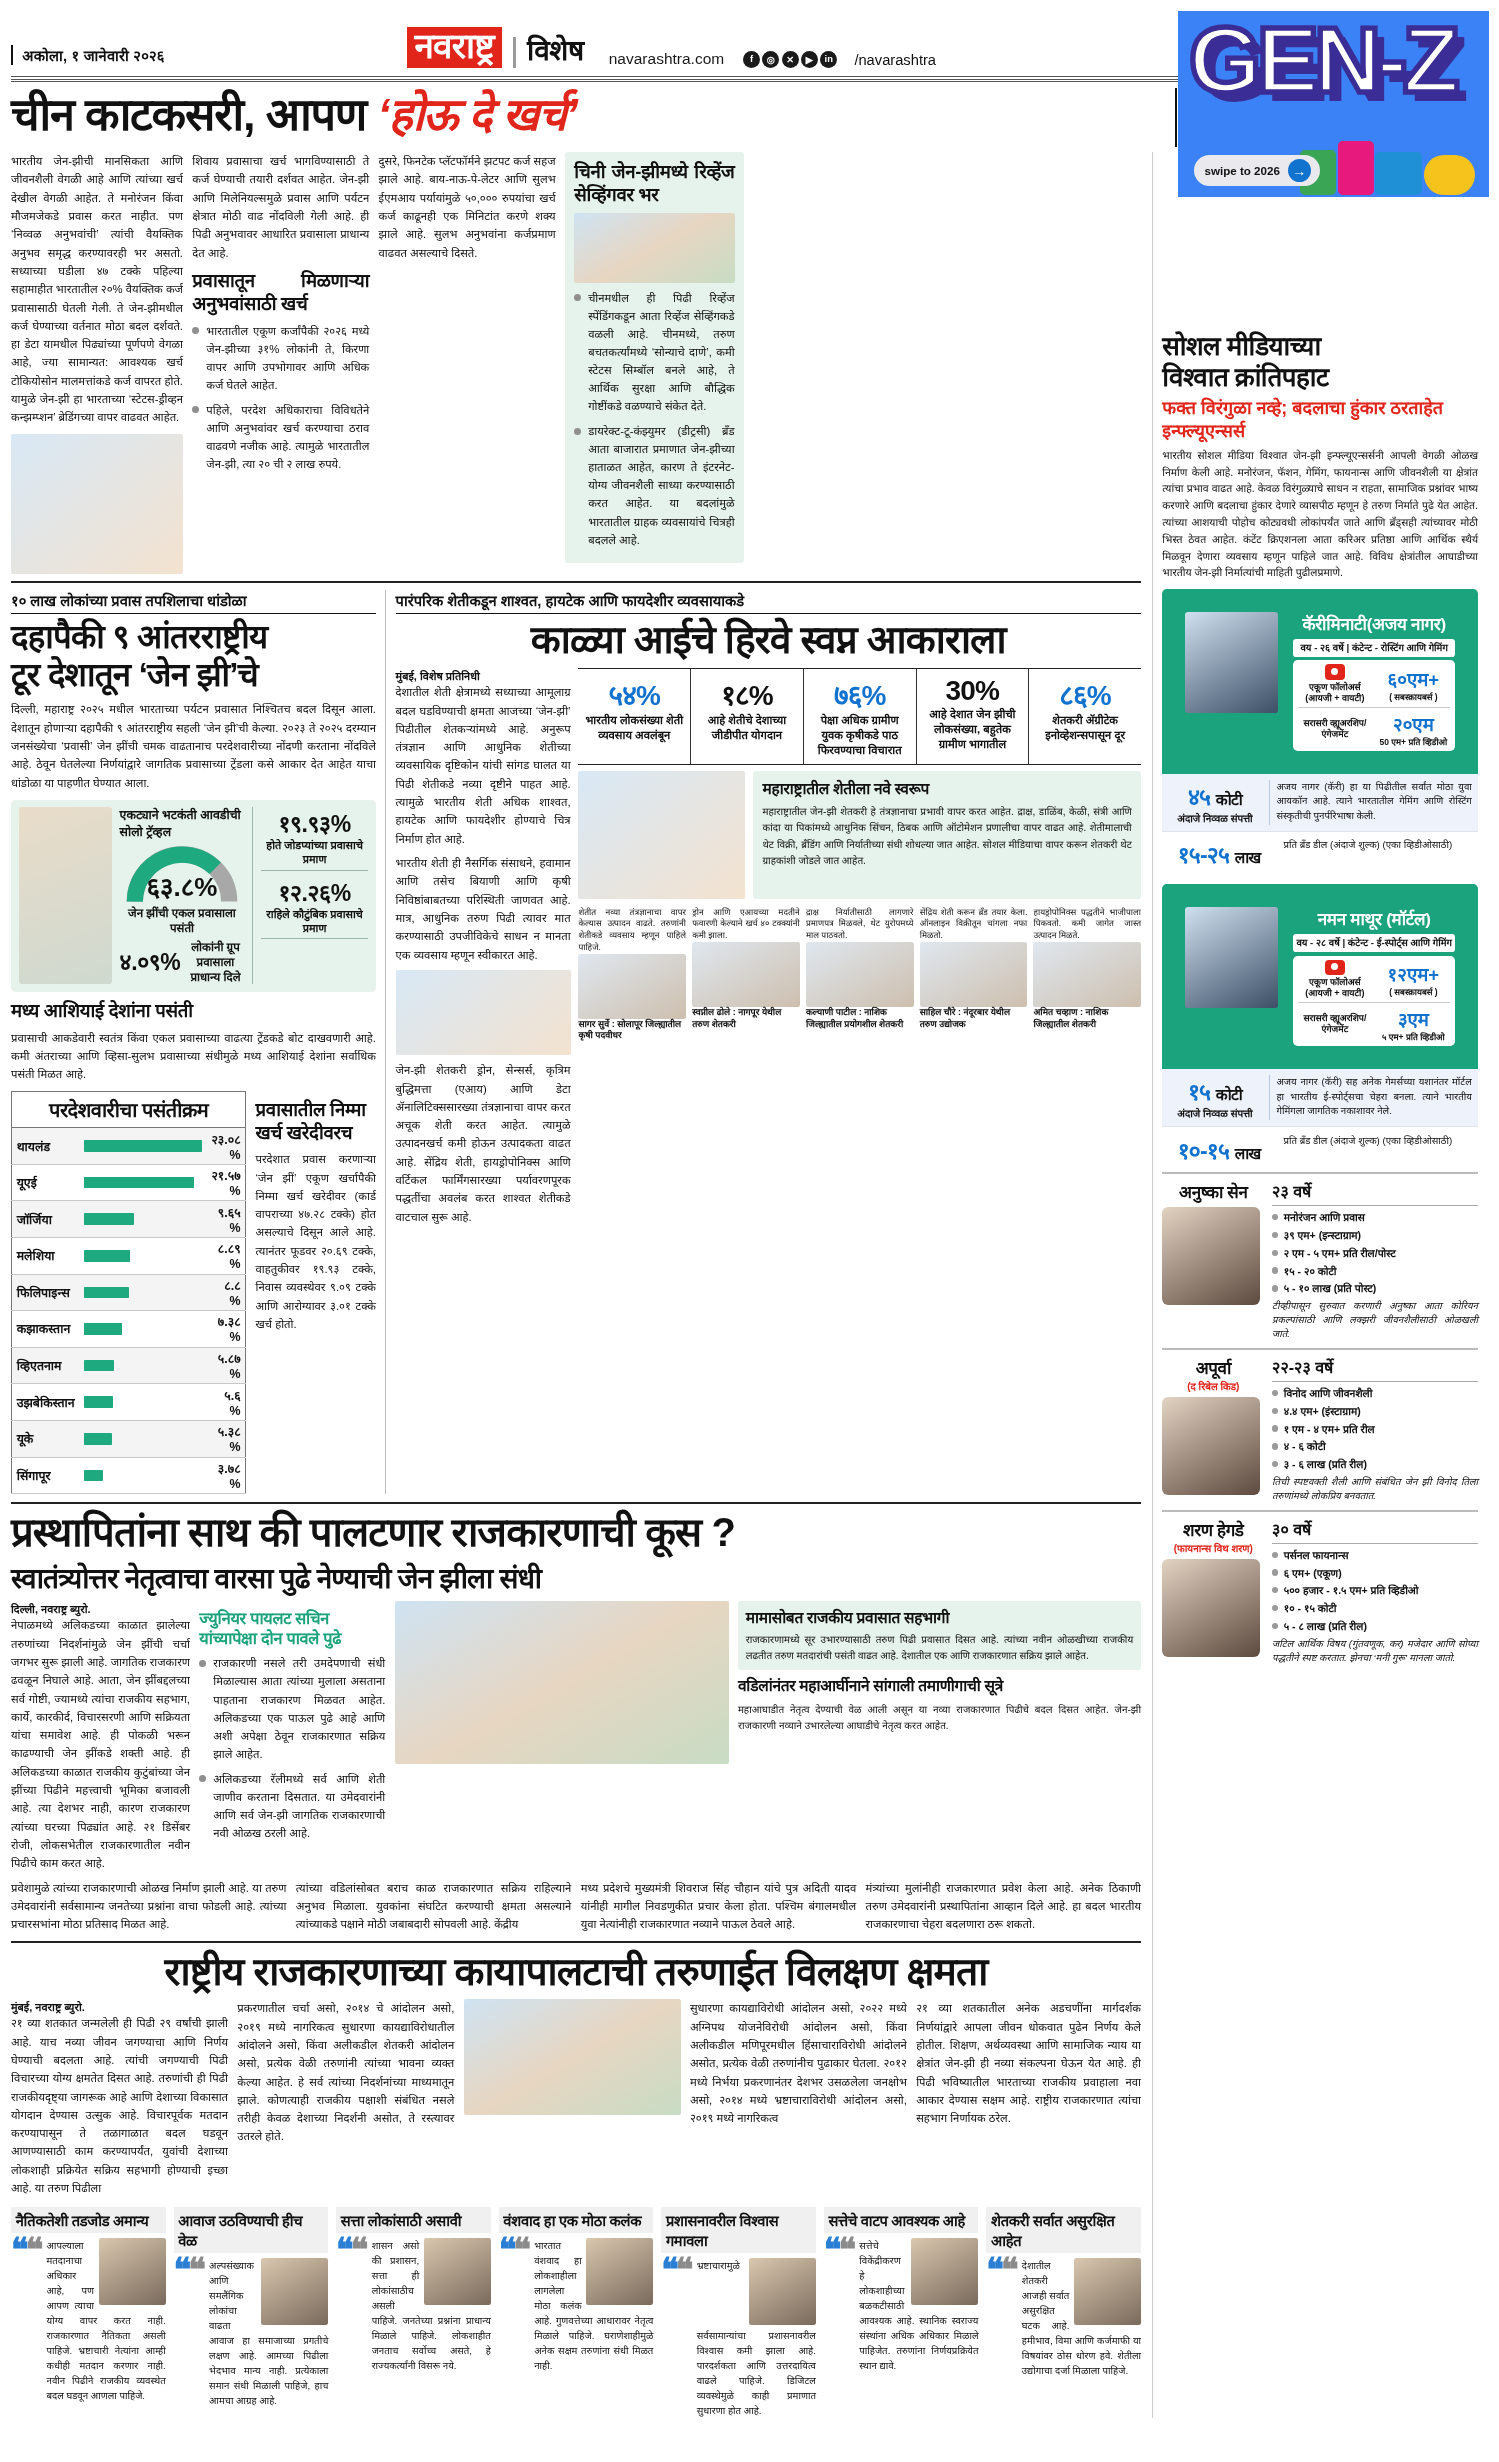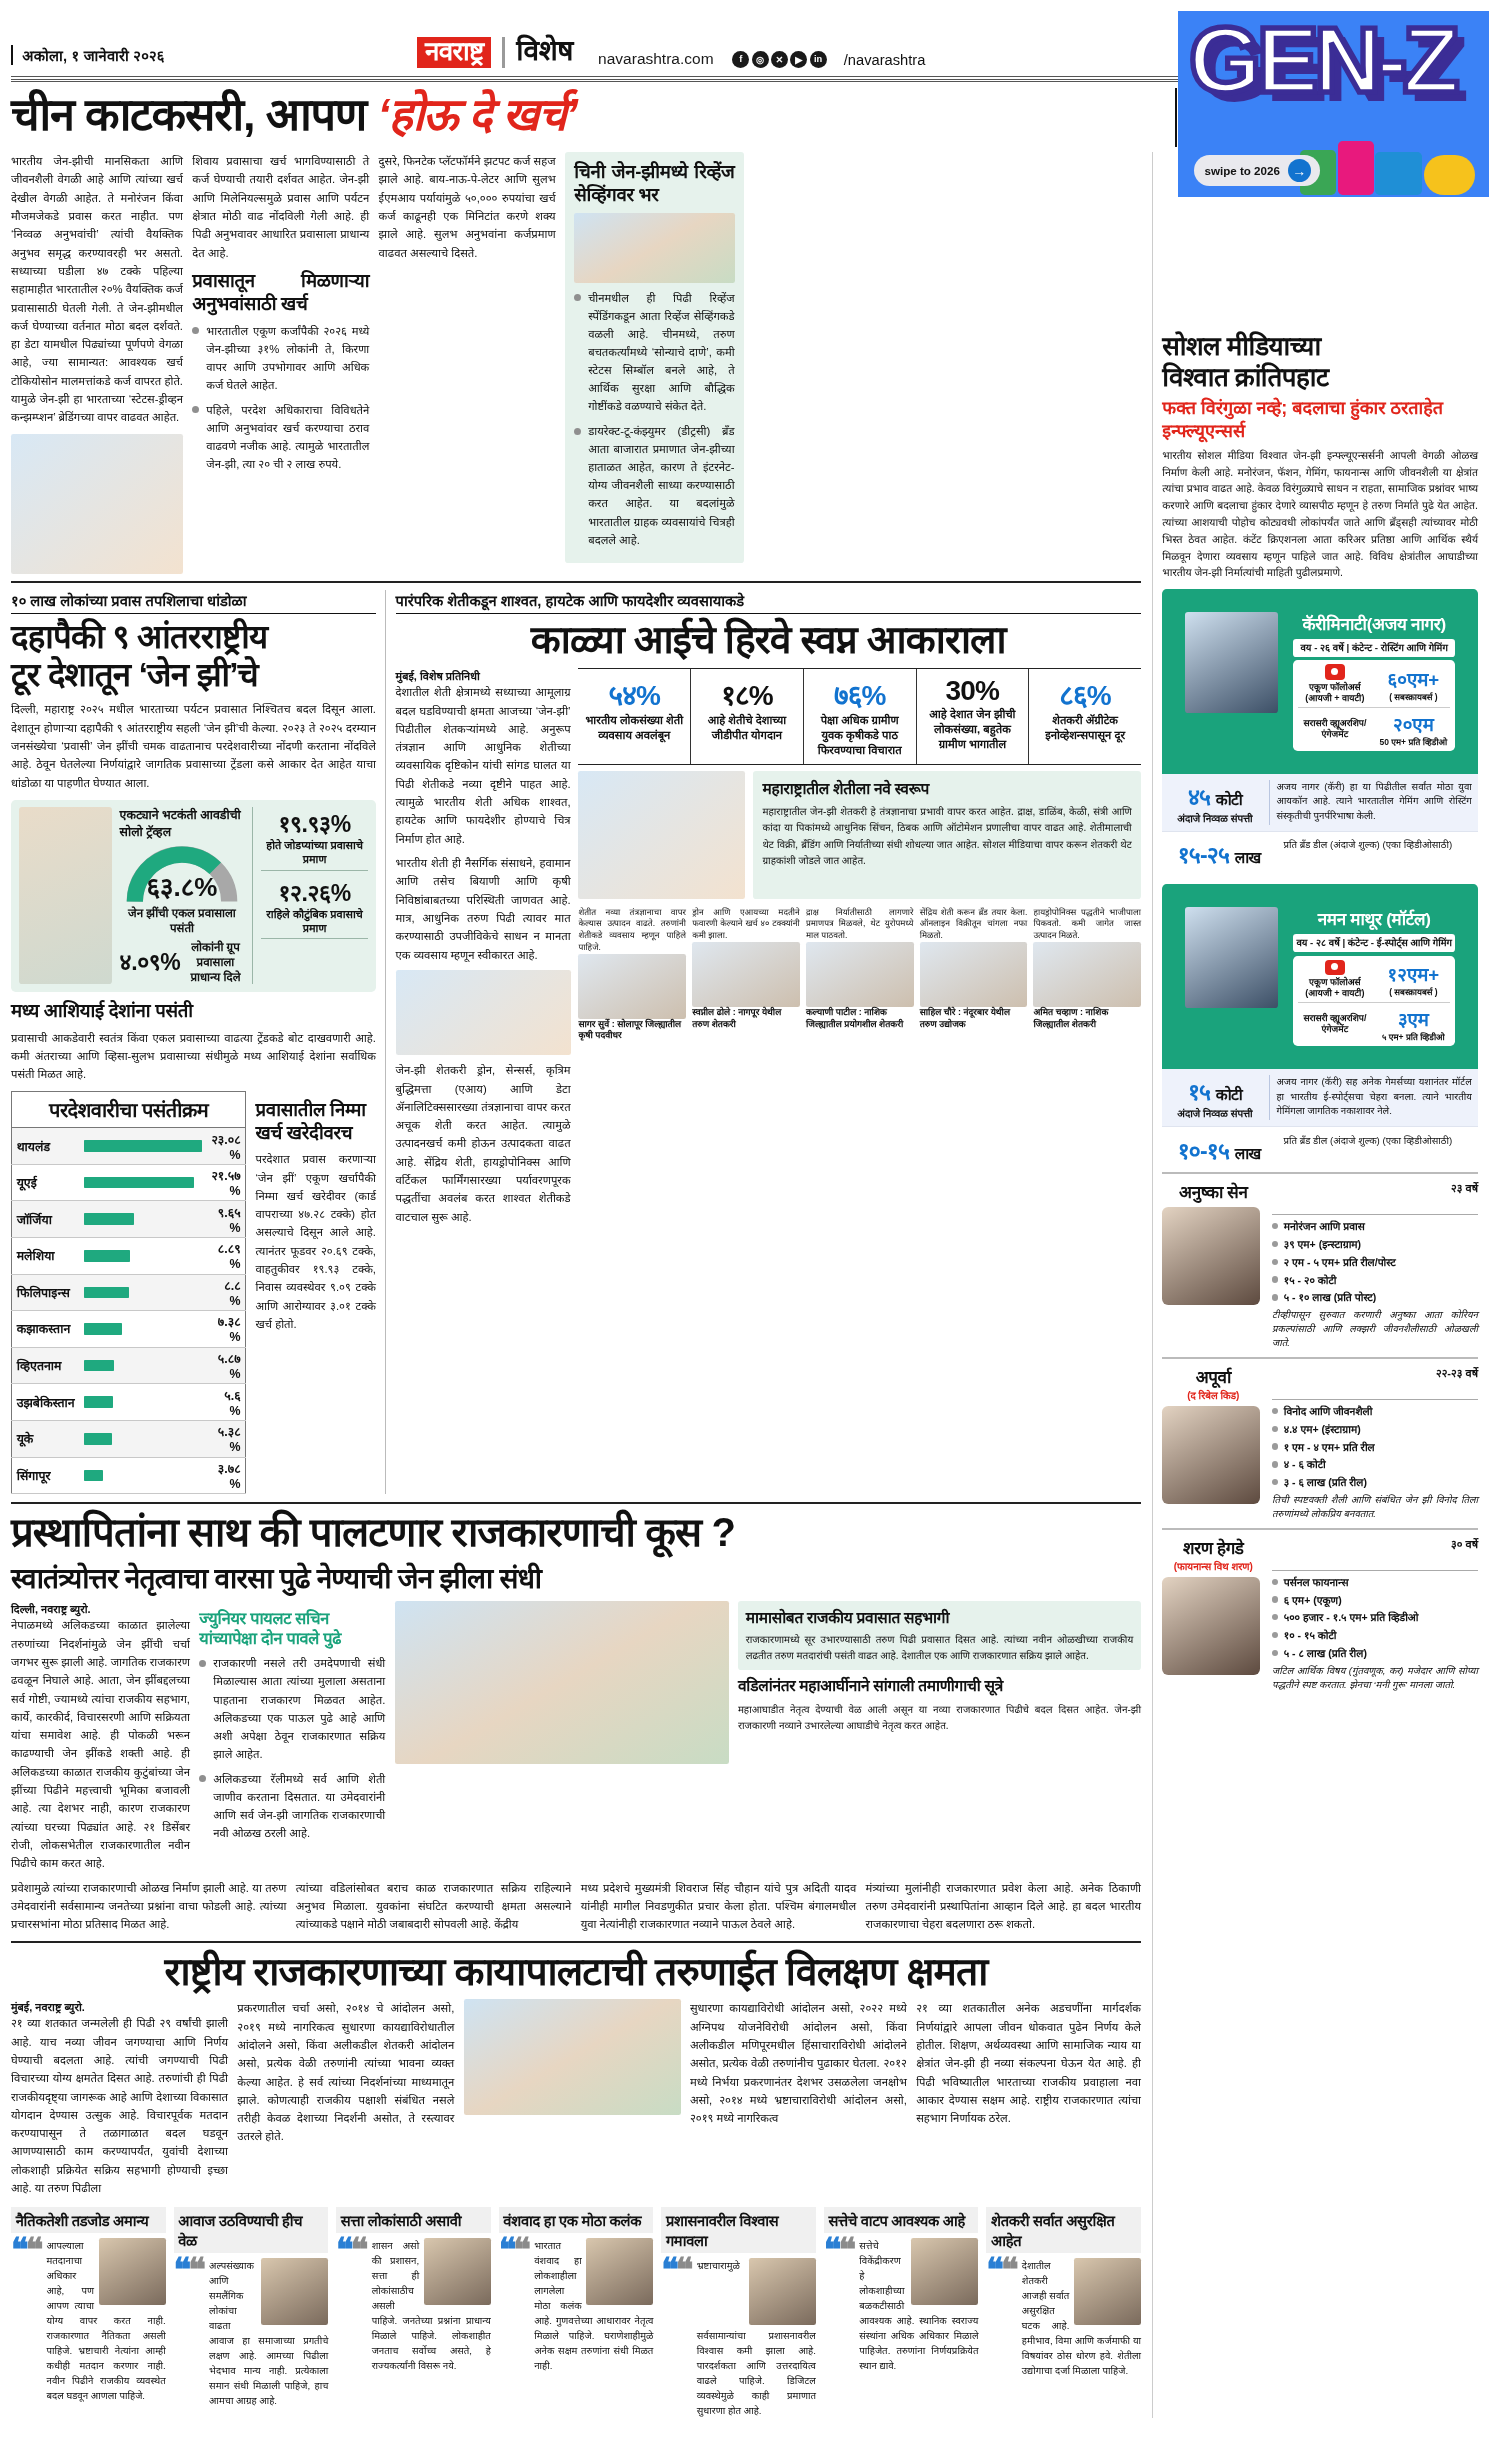--- a/index.html
+++ b/index.html
@@ -15,21 +15,21 @@
 
   
   .topbar { display: flex; align-items: flex-end; height: 71px; padding-top: 20px; }
   .dateline {
     border-left: 2.3px solid #111; padding-left: 9.3px;
     font-size: 14.7px; font-weight: 700; letter-spacing: 0.2px;
     margin-bottom: 6.2px; white-space: nowrap;
   }
   .masthead-wrap { flex: 1; display: flex; align-items: flex-end; justify-content: center; gap: 11px; padding-bottom: 3.1px; }
   .masthead {
-    background: #e1251b; color: #fff; font-size: 26px; font-weight: 900;
+    background: #e1251b; color: #fff; font-size: 35px; font-weight: 900;
     padding: 0.8px 7.8px 3.1px; letter-spacing: -0.8px; line-height: 1.05;
   }
   .sep-bar { width: 3.1px; height: 31px; background: #9a9a9a; }
   .vishesh { font-size: 28px; font-weight: 900; letter-spacing: -0.4px; }
   .url { font-size: 15.5px; font-weight: 500; margin-left: 14px; color: #1a1a1a; }
   .socials { display: flex; gap: 2.3px; margin-left: 7.8px; }
   .soc { width: 17px; height: 17px; border-radius: 50%; background: #1a1a1a; color:#fff;
     font-size: 9.3px; font-weight: 700; display:flex; align-items:center; justify-content:center; }
   .handle { font-size: 14.7px; margin-left: 6.2px; }
 
@@ -157,21 +157,21 @@
   .bignum .unit { color: #111; font-size: 15.5px; }
   .inf-bot-cap { font-size: 10px; font-weight: 700; line-height: 1.3; }
   .inf-bot-txt { flex: 1; font-size: 9.7px; line-height: 1.5; text-align: justify; border-left: 1.6px solid #b9c6e0; padding-left: 6.2px;}
 
   .pcard { border-top: 2.3px solid #bbb; padding: 6.2px 0; display: flex; gap: 7.8px; }
   .pcard-l { width: 102px; text-align: center; }
   .pcard-name { font-size: 17px; font-weight: 900; letter-spacing:-0.4px; }
   .pcard-alias { font-size: 10px; font-weight: 800; color: #e1251b; }
   .pcard-photo { width: 98px; height: 98px; border-radius: 6.2px; margin-top: 3.9px; background: linear-gradient(150deg,#e3d3c2,#5d4a3f); }
   .pcard-r { flex: 1; }
-  .pcard-age { font-size: 11px; font-weight: 800; border-bottom: 0.8px solid #aaa; padding-bottom: 19px; text-align: right; }
+  .pcard-age { font-size: 16px; font-weight: 800; border-bottom: 0.8px solid #aaa; padding-bottom: 3px; }
   .pli { position: relative; padding-left: 11.6px; font-size: 10.5px; font-weight: 800; margin-top: 3.9px; }
   .pli:before { content:''; position:absolute; left:0; top:3.9px; width:6.2px;height:6.2px;border-radius:50%;background:#9a9a9a;}
   .pcard-note { font-size: 9.7px; font-style: italic; line-height: 1.45; margin-top: 3.9px; text-align: justify; }
 
   
   .qcards { display: flex; gap: 7.8px; }
   .qcard { flex: 1; }
   .qcard-h { font-size: 14.7px; font-weight: 900; background:#f0f0f0; padding: 3.1px 4.7px; letter-spacing: -0.3px; }
   .qbody { display:flex; gap: 6.2px; margin-top: 4.7px; }
   .qmark { font-size: 33px; line-height: .7; font-weight: 900; color: #2a7fd4; letter-spacing: -3.1px;}

